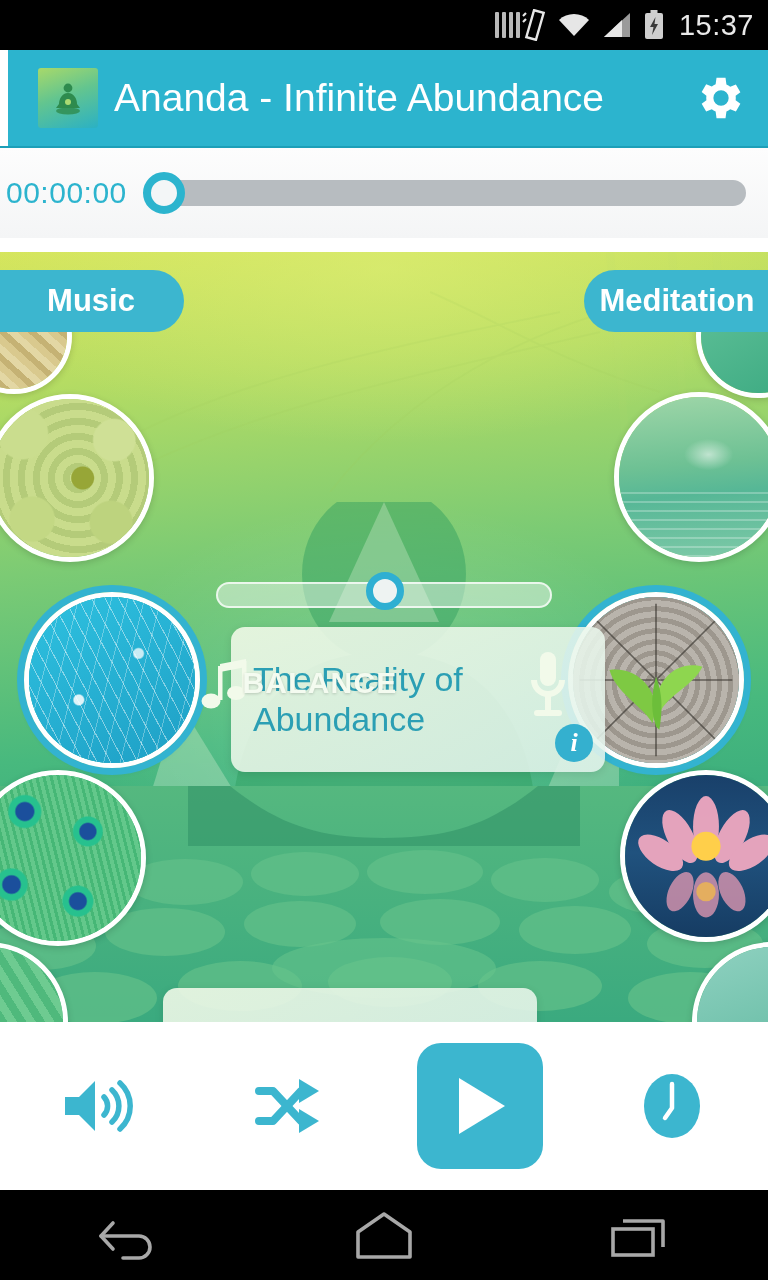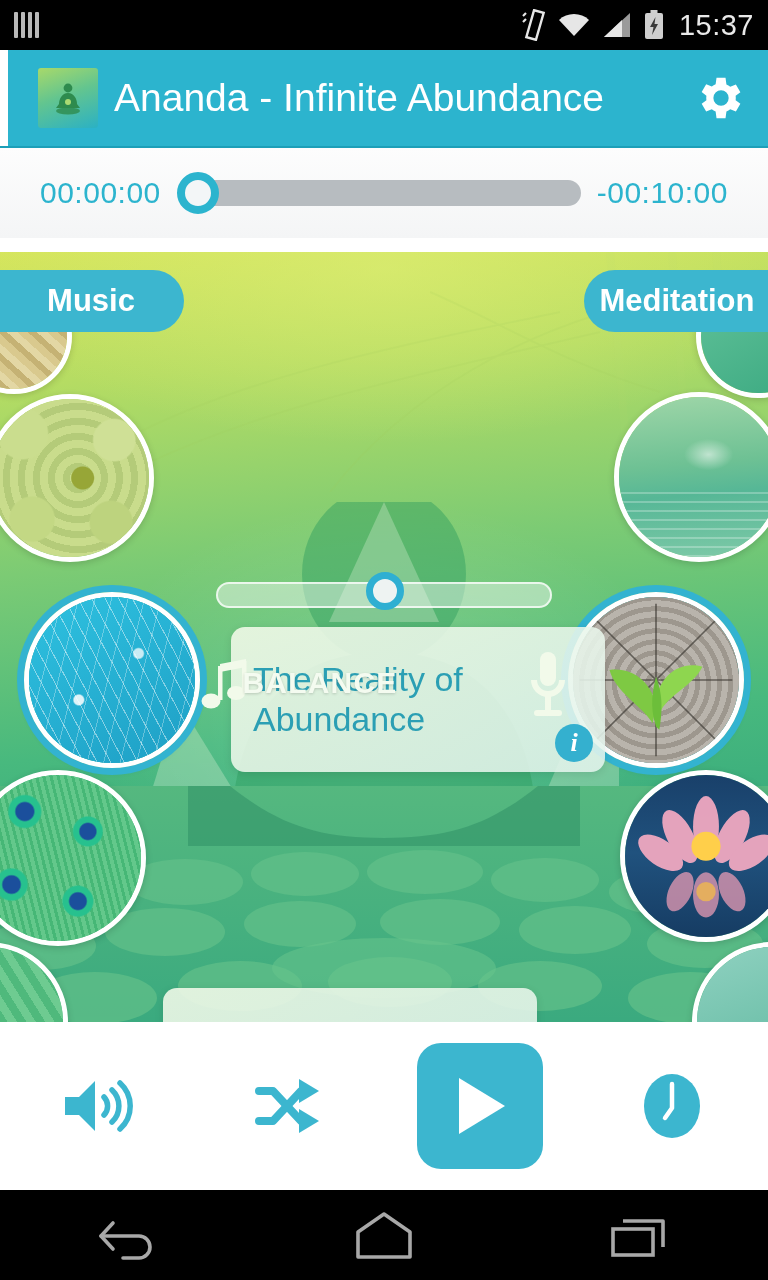--- a/index.html
+++ b/index.html
@@ -3,40 +3,40 @@
 <meta charset="utf-8">
 <style>
   * { margin:0; padding:0; box-sizing:border-box; }
   html,body { width:768px; height:1280px; background:#000; overflow:hidden; }
   body { font-family:"Liberation Sans", sans-serif; }
 
   #app { position:relative; width:768px; height:1280px; overflow:hidden; background:#fff; }
 
   
   .statusbar{position:absolute;left:0;top:0;width:768px;height:50px;background:#000;
-    display:flex;align-items:center;justify-content:space-between;padding:0 14px;}
+    display:flex;align-items:center;justify-content:flex-end;padding:0 14px;}
   .sb-left{display:flex;align-items:center;gap:3px;}
   .sb-bar{width:4px;height:26px;background:#b9b9b9;border-radius:1px;}
   .sb-right{display:flex;align-items:center;gap:11px;}
   .sb-time{color:#e9e9e9;font-size:29px;letter-spacing:0.5px;margin-left:3px;}
 
   
   .actionbar{position:absolute;left:8px;top:50px;width:768px;height:96px;background:#2cb4ce;
     display:flex;align-items:center;padding:0 30px;}
   .app-icon{width:60px;height:60px;border-radius:3px;flex:0 0 auto;position:relative;overflow:hidden;
     background:linear-gradient(160deg,#a8d96a 0%,#63c58f 45%,#2bb1c4 100%);}
   .app-icon .budd{position:absolute;left:50%;top:52%;transform:translate(-50%,-50%);
     width:30px;height:34px;}
   .ab-title{color:#fff;font-size:39px;margin-left:16px;white-space:nowrap;flex:1;font-weight:400;}
   .gear{width:54px;height:54px;flex:0 0 auto;}
 
   
   .seekrow{position:absolute;left:0;top:146px;width:768px;height:92px;
     background:linear-gradient(#fdfdfd,#f4f5f6);display:flex;align-items:center;
-    padding:0 40px;border-top:2px solid #1d9fb8;}
+    padding:0 6px;border-top:2px solid #1d9fb8;}
   .tcode{color:#2cb4ce;font-size:30px;letter-spacing:0.5px;white-space:nowrap;}
   .seek-wrap{flex:1;position:relative;height:40px;margin:0 16px;display:flex;align-items:center;}
   .seek-track{position:absolute;left:18px;right:0;height:26px;background:#b7bcc0;border-radius:13px;}
   .seek-thumb{position:absolute;left:0;width:42px;height:42px;border-radius:50%;
     background:#f3f6f7;border:8px solid #2cb4ce;}
 
   
   .stage{position:absolute;left:0;top:252px;width:768px;height:784px;overflow:hidden;
     background:linear-gradient(175deg,#d5e55c 0%,#b5dc63 16%,#7ccb74 38%,#48b97e 60%,#35a87c 78%,#3aa87b 100%);}
   .stage .veil{position:absolute;inset:0;
@@ -153,21 +153,20 @@
       <path fill="#fff" d="M19.4 13a7.6 7.6 0 0 0 0-2l2.1-1.6-2-3.4-2.5 1a7.5 7.5 0 0 0-1.7-1L14.9 3h-4l-.4 2.9a7.5 7.5 0 0 0-1.7 1l-2.5-1-2 3.4L6.4 11a7.6 7.6 0 0 0 0 2l-2.1 1.6 2 3.4 2.5-1c.5.4 1.1.8 1.7 1l.4 3h4l.4-3c.6-.2 1.2-.6 1.7-1l2.5 1 2-3.4L19.4 13zM12.9 15.4A3.4 3.4 0 1 1 16.3 12a3.4 3.4 0 0 1-3.4 3.4z"></path>
     </svg>
   </div>
 
   <div class="seekrow">
     <span class="tcode">00:00:00</span>
     <div class="seek-wrap">
       <div class="seek-track"></div>
       <div class="seek-thumb"></div>
     </div>
-    <span class="tcode">-00:10:00</span>
   </div>
 
   <div class="stage">
     <div class="veil"></div>
 
     <svg class="bamboo" viewBox="0 0 768 240" preserveAspectRatio="none">
       <g stroke="#9ec95a" stroke-width="2" fill="none" opacity=".6">
         <path d="M120 190 C250 120 420 90 560 60"></path>
         <path d="M150 210 C280 150 430 120 600 80"></path>
         <path d="M330 240 C400 150 520 70 690 40"></path>

